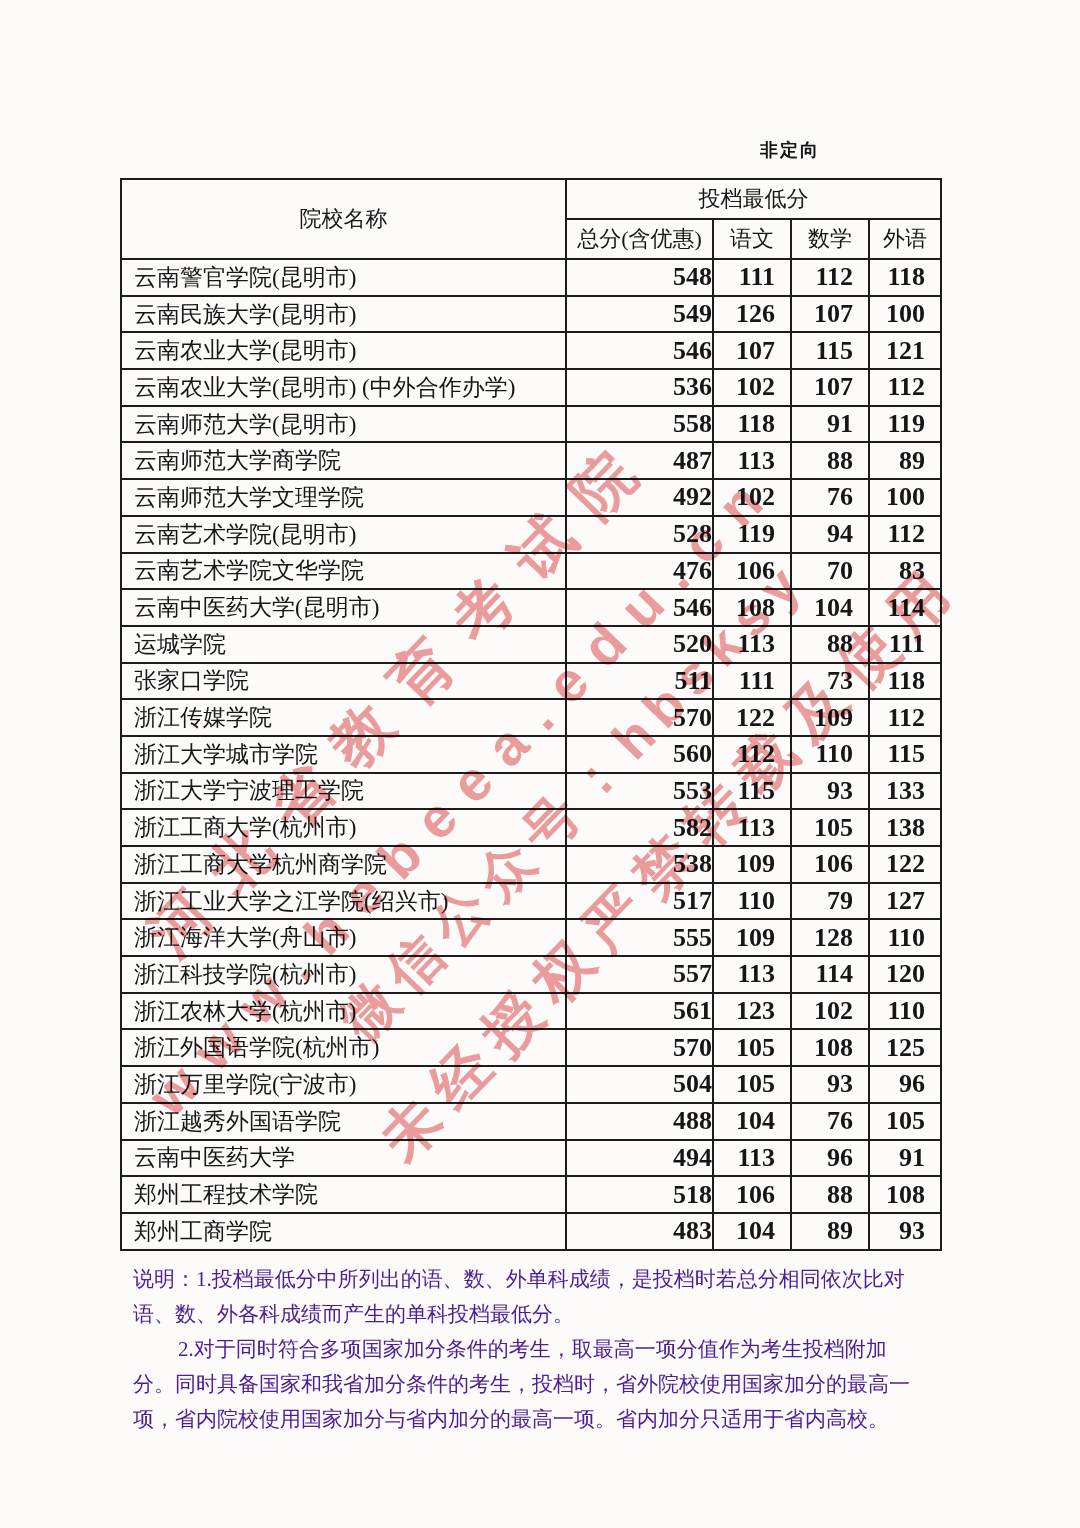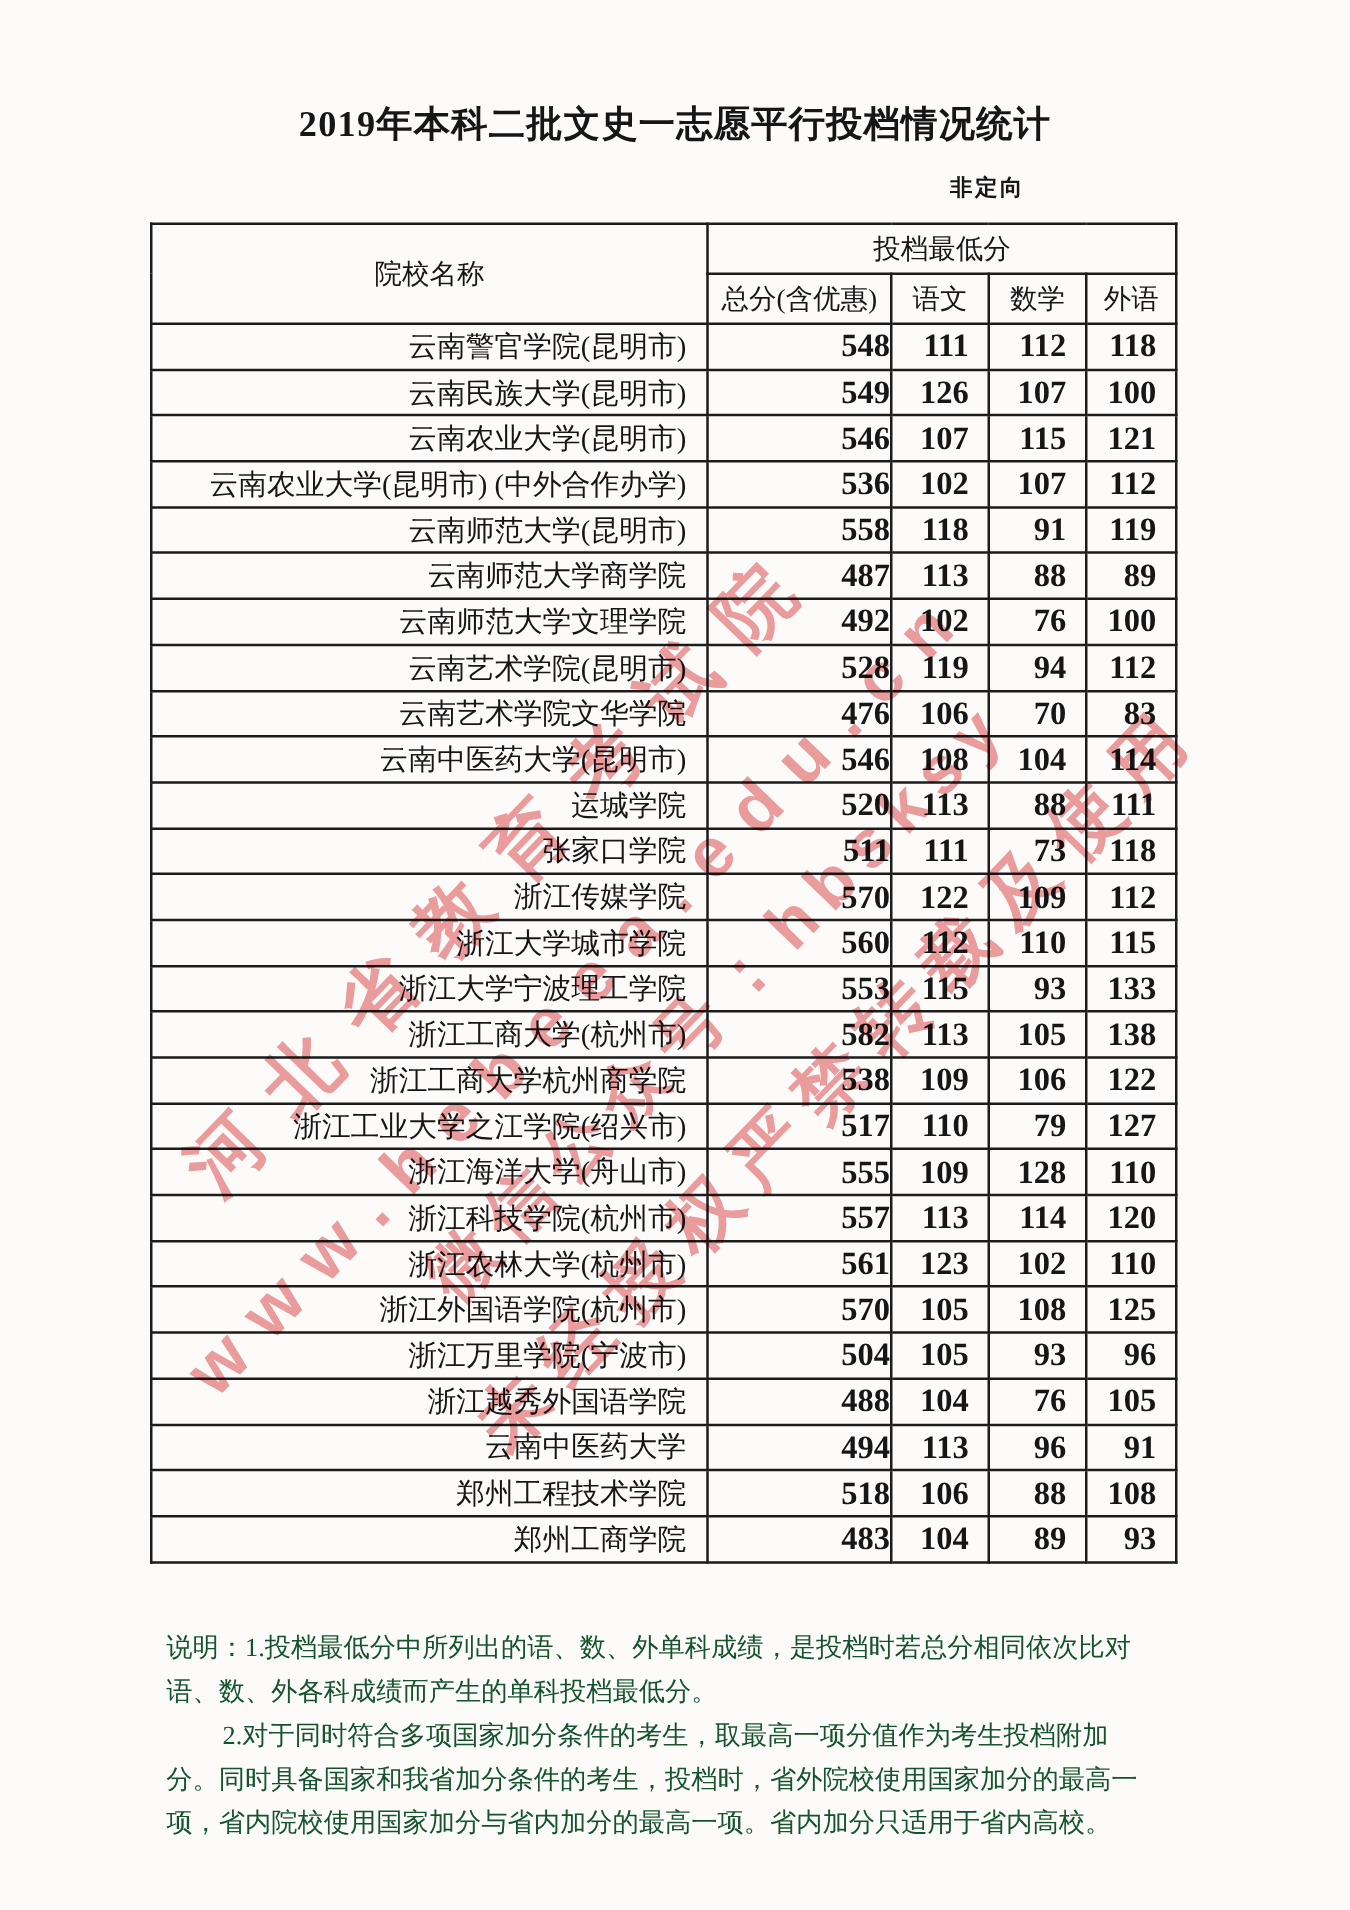--- a/index.html
+++ b/index.html
@@ -35,36 +35,35 @@
     overflow:hidden;white-space:nowrap;
   }
   table.score-table th{
     font-size:22px;font-weight:normal;
     height:36px;text-align:center;vertical-align:middle;
   }
   td.school-cell{
     font-size:23px;
     height:34.7px;
     padding:0 16px 0 12px;
-    text-align:right;vertical-align:middle;
+    text-align:left;vertical-align:middle;
   }
   td.num{
     font-weight:bold;
     font-size:26px;
     vertical-align:middle;
     padding:0;
   }
   td.num.total{text-align:right;}
   td.num.sub{text-align:right;padding-right:15px;}
   .notes{
     position:absolute;left:133px;top:1262px;width:778px;
     font-size:21px;line-height:35px;
     word-break:break-all;
-    color:#14532d;
-    margin-top:39px;
+    color:#4c1d95;
   }
   .notes p{margin:0;}
   .notes p.indent{text-indent:45px;}
   .page-footer{
     position:absolute;top:1432px;left:0;width:100%;
     text-align:center;
     font-size:20px;letter-spacing:2px;
     color:#1a1a1a;
   }
   .watermark{
@@ -84,21 +83,20 @@
   .wm-1{left:402px;top:695px;font-size:60px;letter-spacing:27px;}
   .wm-2{left:462px;top:792px;font-size:56px;letter-spacing:20px;}
   .wm-3{left:575px;top:800px;font-size:54px;letter-spacing:11px;}
   .wm-4{left:670px;top:862px;font-size:58px;letter-spacing:15px;}
 </style>
 </head>
 <body>
 
 <div class="page">
 
-  <h1 class="page-title">2019年本科二批文史一志愿平行投档情况统计</h1>
 
   <div class="orientation">非定向</div>
 
   <table class="score-table">
     <colgroup>
       <col style="width:445px">
       <col style="width:147px">
       <col style="width:78px">
       <col style="width:78px">
       <col style="width:72px">

